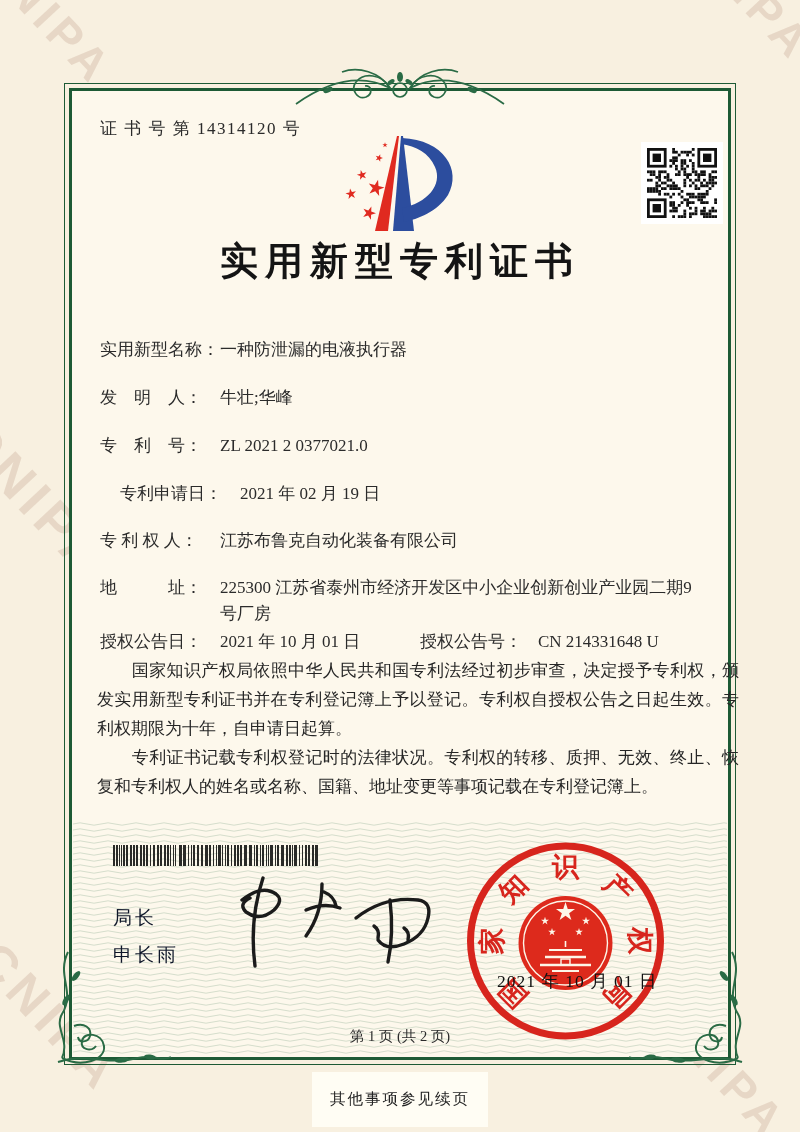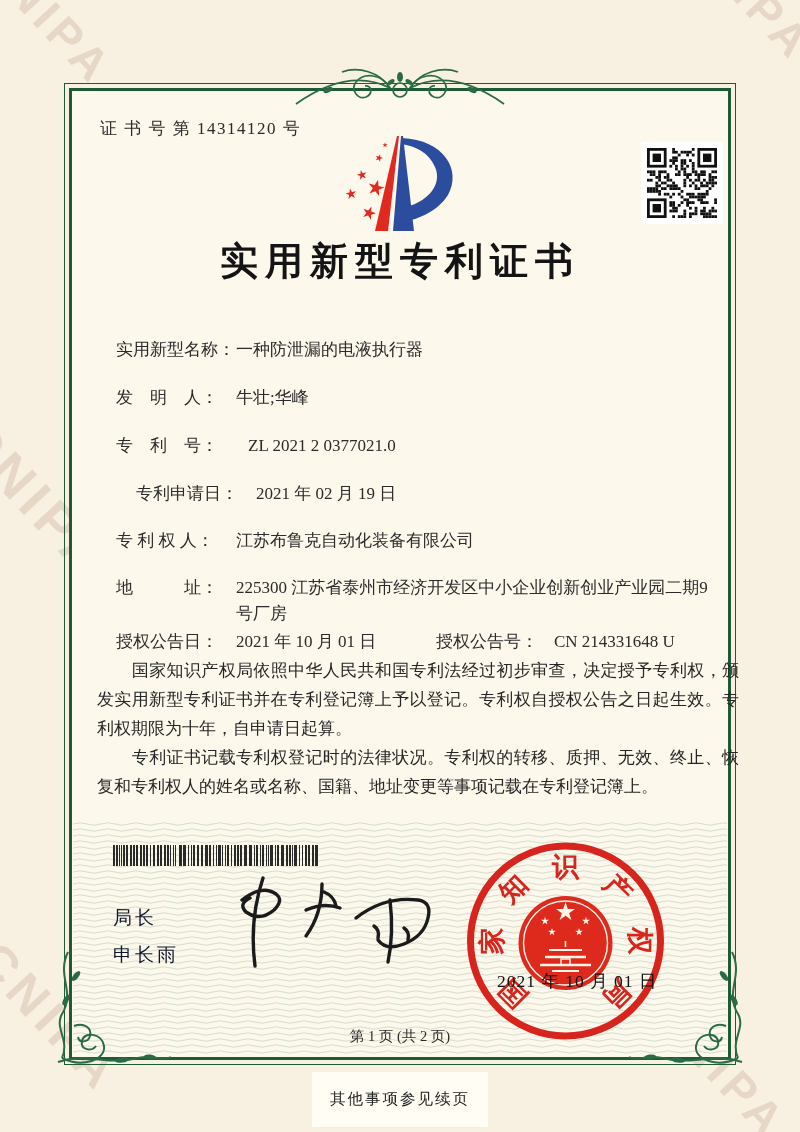--- a/index.html
+++ b/index.html
@@ -22,21 +22,21 @@
 
   .cert-no { left:100px; top:117px; font-size:17px; letter-spacing:1.5px; color:#2a2a2a; }
 
   .title { left:0; top:236px; width:100%; text-align:center; font-size:38px;
            font-weight:bold; letter-spacing:7px; color:#141414; }
 
   .qr-box { left:641px; top:142px; width:82px; height:82px; background:#ffffff;
             display:flex; align-items:center; justify-content:center; }
 
   .fields { left:100px; top:337px; width:640px; font-size:17px; color:#2b2b2b; }
-  .frow { position:absolute; left:16px; display:flex; line-height:26px; }
+  .frow { position:absolute; left:0; display:flex; line-height:26px; }
   .flabel { display:inline-block; width:120px; flex:0 0 120px; }
   .fvalue { display:inline-block; }
   .fvalue.wrapped { width:474px; }
   .fpair2 { position:absolute; left:320px; top:0; display:flex; }
   .fpair2 .flabel { width:118px; flex:0 0 118px; }
 
   .body-text { left:97px; top:656px; width:642px; font-size:17px; line-height:29px;
                color:#262626; text-align:justify; }
   .body-text p { text-indent:2.05em; }
 
@@ -395,21 +395,21 @@
 
   <div class="abs fields z4">
     <div class="frow" style="top:0;">
       <span class="flabel">实用新型名称：</span>
       <span class="fvalue">一种防泄漏的电液执行器</span>
     </div>
     <div class="frow" style="top:48px;">
       <span class="flabel">发　明　人：</span>
       <span class="fvalue">牛壮;华峰</span>
     </div>
-    <div class="frow" style="top:96px;gap:12px;">
+    <div class="frow" style="top:96px;">
       <span class="flabel">专　利　号：</span>
       <span class="fvalue">ZL 2021 2 0377021.0</span>
     </div>
     <div class="frow" style="top:144px;margin-left:20px;">
       <span class="flabel">专利申请日：</span>
       <span class="fvalue">2021 年 02 月 19 日</span>
     </div>
     <div class="frow" style="top:191px;">
       <span class="flabel">专 利 权 人：</span>
       <span class="fvalue">江苏布鲁克自动化装备有限公司</span>

